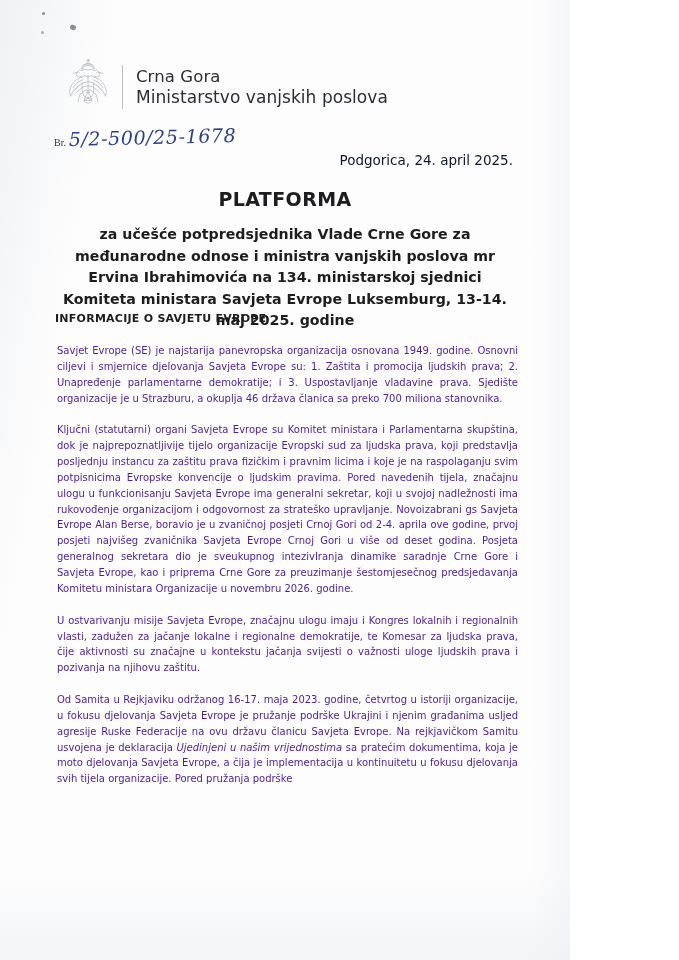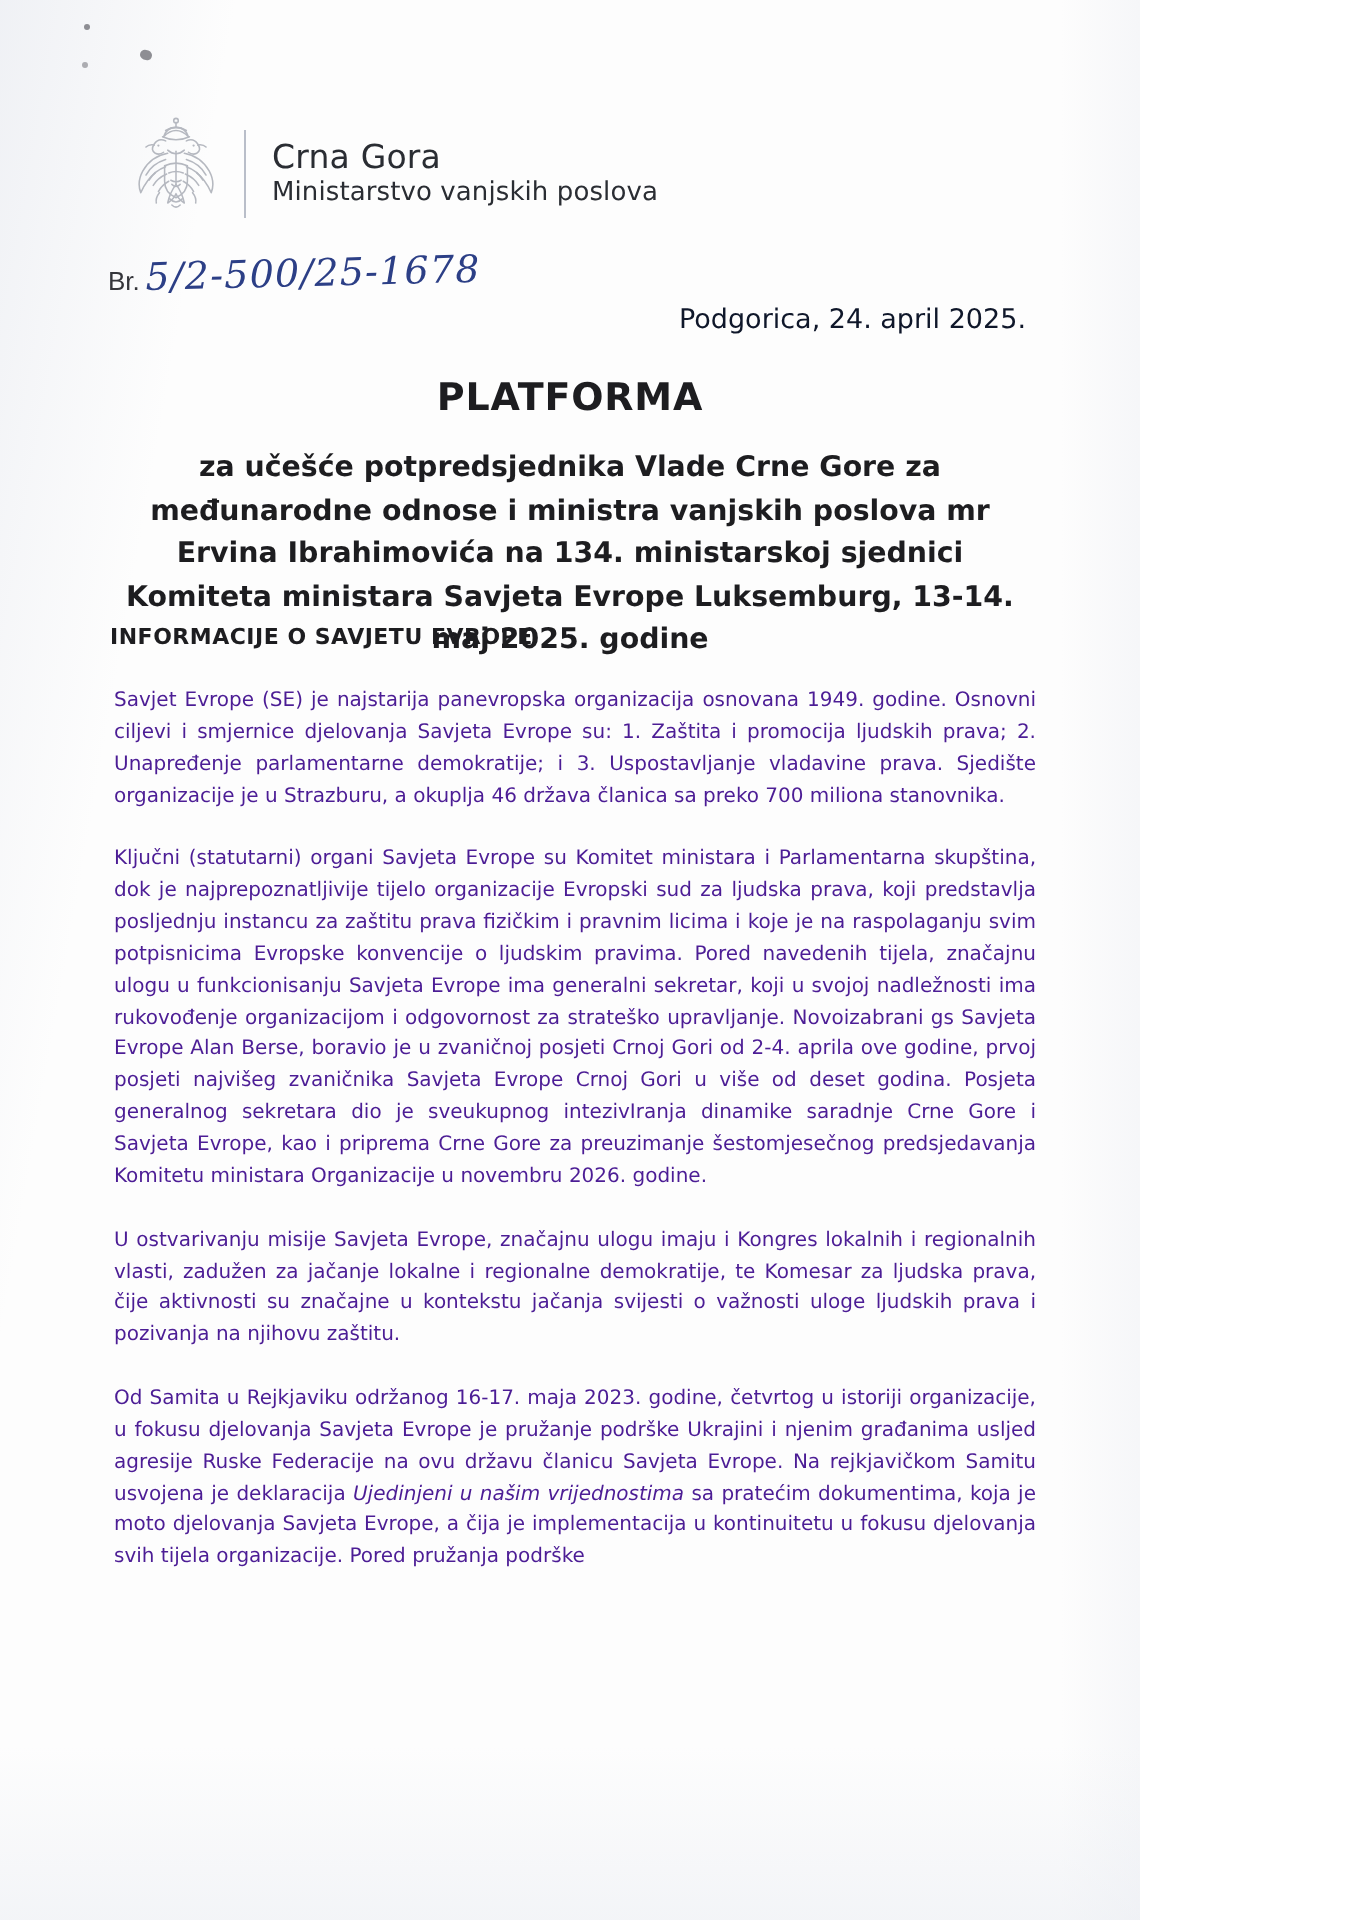--- a/index.html
+++ b/index.html
@@ -63,37 +63,37 @@
     background: #b9bec9;
     margin: 0 13px 0 8px;
   }
   .lh-text { line-height: 1.28; }
   .lh-country {
     font-size: 16.5px;
     color: #2a2d33;
     letter-spacing: .1px;
   }
   .lh-ministry {
-    font-size: 13px;
+    font-size: 17px;
     color: #2a2d33;
     letter-spacing: .05px;
   }
 
   
   .refline {
     position: absolute;
     left: 54px;
     top: 128px;
     display: flex;
     align-items: baseline;
     color: #2b3b73;
   }
   .ref-prefix {
-    font-size: 13px;
-    font-family: Liberation Sans, sans-serif;
+    font-size: 10px;
+    font-family: Liberation Serif, serif;
     color: #34353a;
     margin-right: 3px;
   }
   .ref-number {
     font-family: "DejaVu Serif", serif;
     font-style: italic;
     font-size: 19px;
     color: #2c3f86;
     letter-spacing: .6px;
     transform: rotate(-1.4deg);

